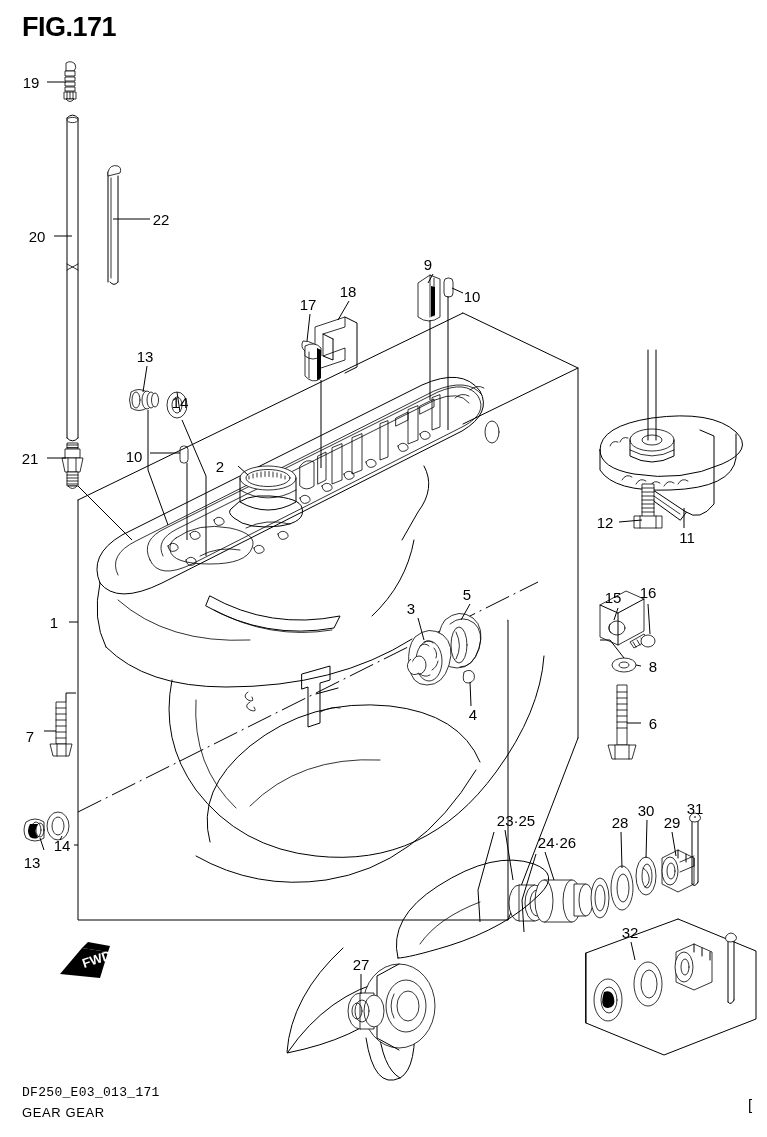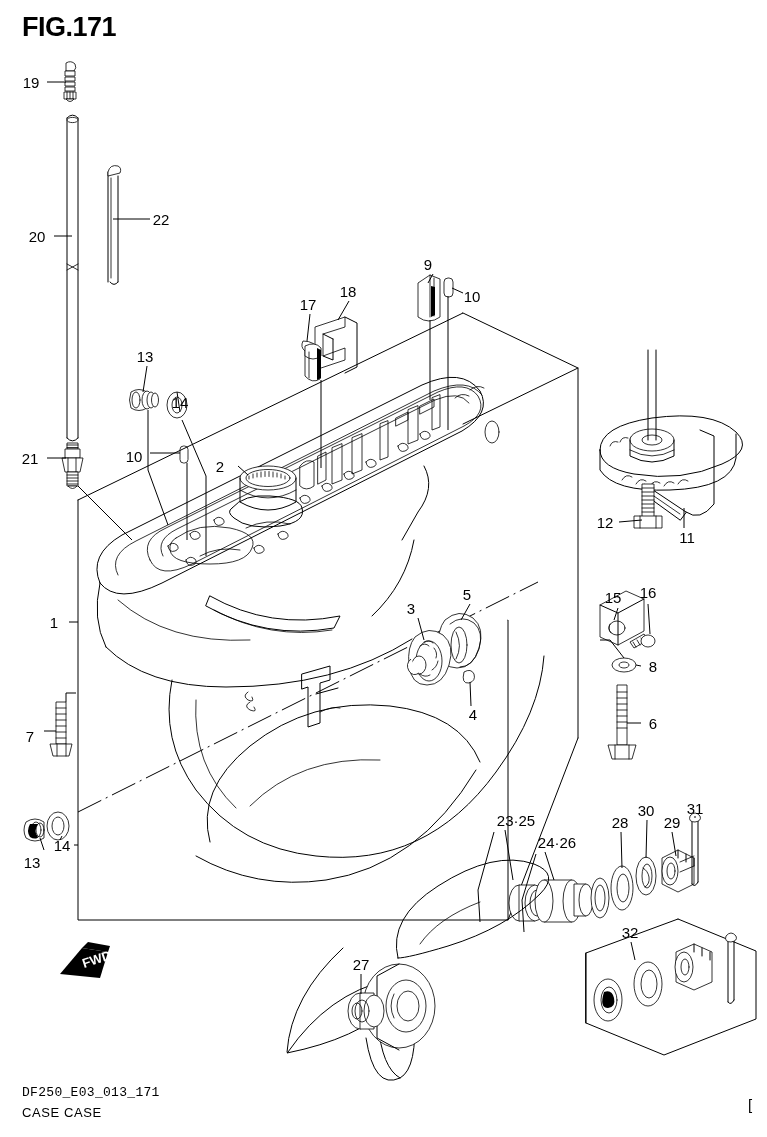--- a/index.html
+++ b/index.html
@@ -426,16 +426,16 @@
 
     <g>
       <path class="blk" d="M60 974 L82 948 L108 952 L100 978 z"></path>
       <path class="blk" d="M82 948 L88 942 L110 946 L108 952 z"></path>
       <text x="84" y="968" font-family="Liberation Sans, sans-serif" font-size="13" font-weight="bold" fill="#fff" transform="rotate(-18 84 968)">FWD</text>
     </g>
 
   </svg>
 
   <div class="footer-code">DF250_E03_013_171</div>
-  <div class="footer-name">CASE CASE</div>
+  <div class="footer-name">GEAR GEAR</div>
   <div class="edge-mark">[</div>
 
 </div>
 
 </body></html>

